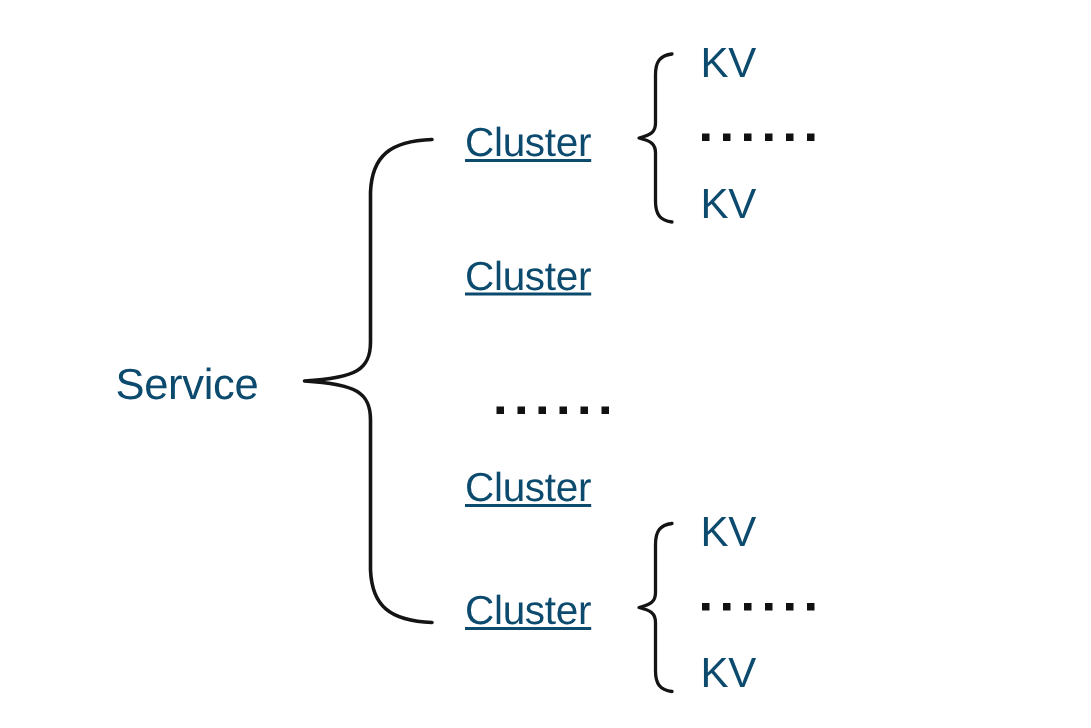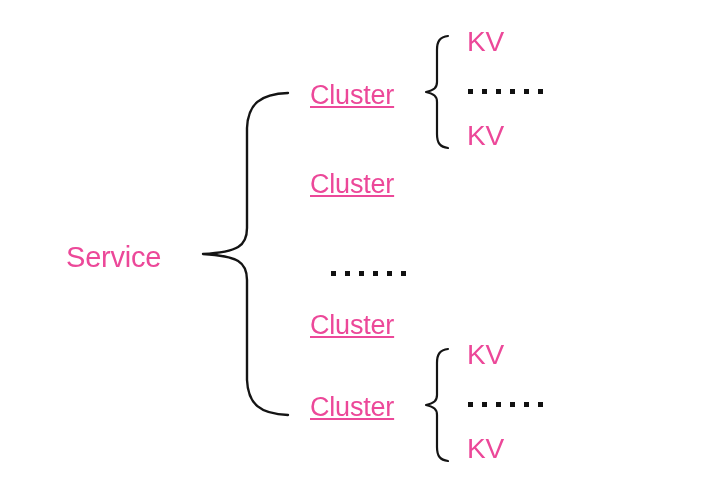--- a/index.html
+++ b/index.html
@@ -13,21 +13,21 @@
     height: 485px;
     background: #ffffff;
     overflow: hidden;
     font-family: "Liberation Sans", sans-serif;
     color: #111111;
   }
   .node {
     position: absolute;
     font-size: 27px;
     line-height: 1;
-    color: #ec4899;
+    color: #0c4a6e;
     white-space: nowrap;
     letter-spacing: -0.2px;
   }
   .node-service { font-size: 29px; }
   .node-cluster { font-size: 27px; text-decoration: underline; }
   .node-kv      { font-size: 28px; }
 
   
   .dots {
     position: absolute;
@@ -53,21 +53,21 @@
     stroke-linejoin: round;
   }
   .brace-big path   { stroke-width: 2.4; }
   .brace-small path { stroke-width: 2.2; }
 </style>
 </head>
 <body>
 
 <div id="canvas">
 
-  <div class="node node-service" style="left:66px; top:243px;">Service</div>
+  <div class="node node-service" style="left:77px; top:243px;">Service</div>
 
   <svg class="brace brace-big" style="left:198px; top:88px;" width="98" height="332" viewBox="0 0 98 332" aria-hidden="true">
     <path d="M 90 5
              C 62 6, 50 16, 49 40
              L 49 140
              C 49 158, 40 164, 5 166
              C 40 168, 49 174, 49 192
              L 49 292
              C 50 316, 62 326, 90 327"></path>
   </svg>

